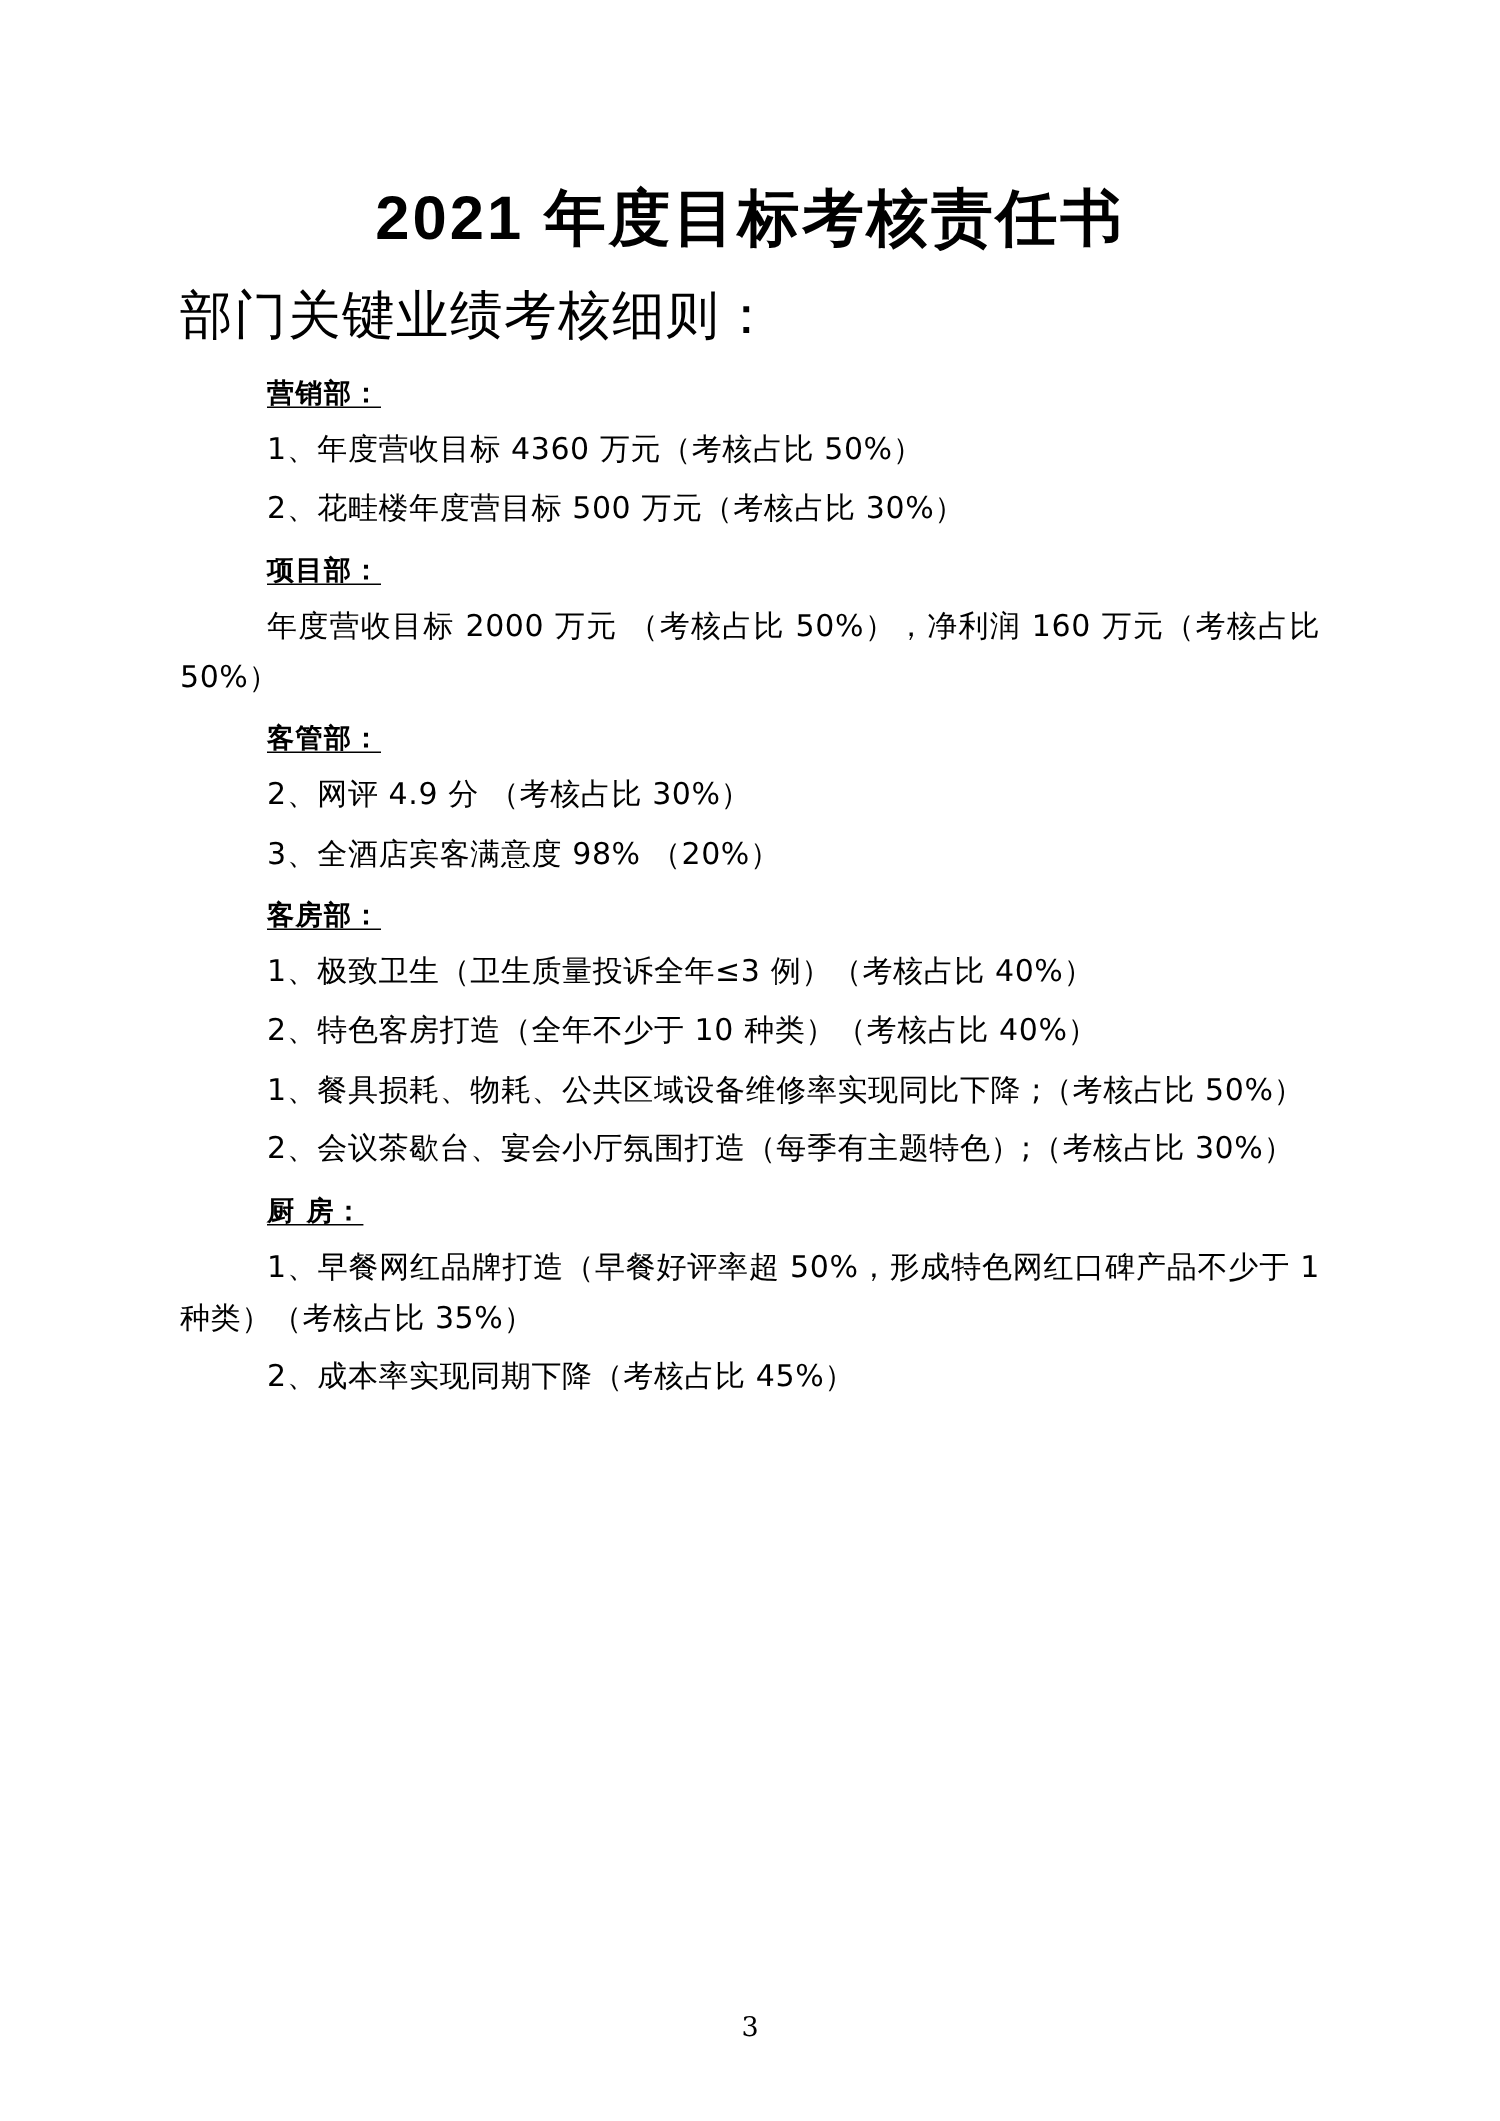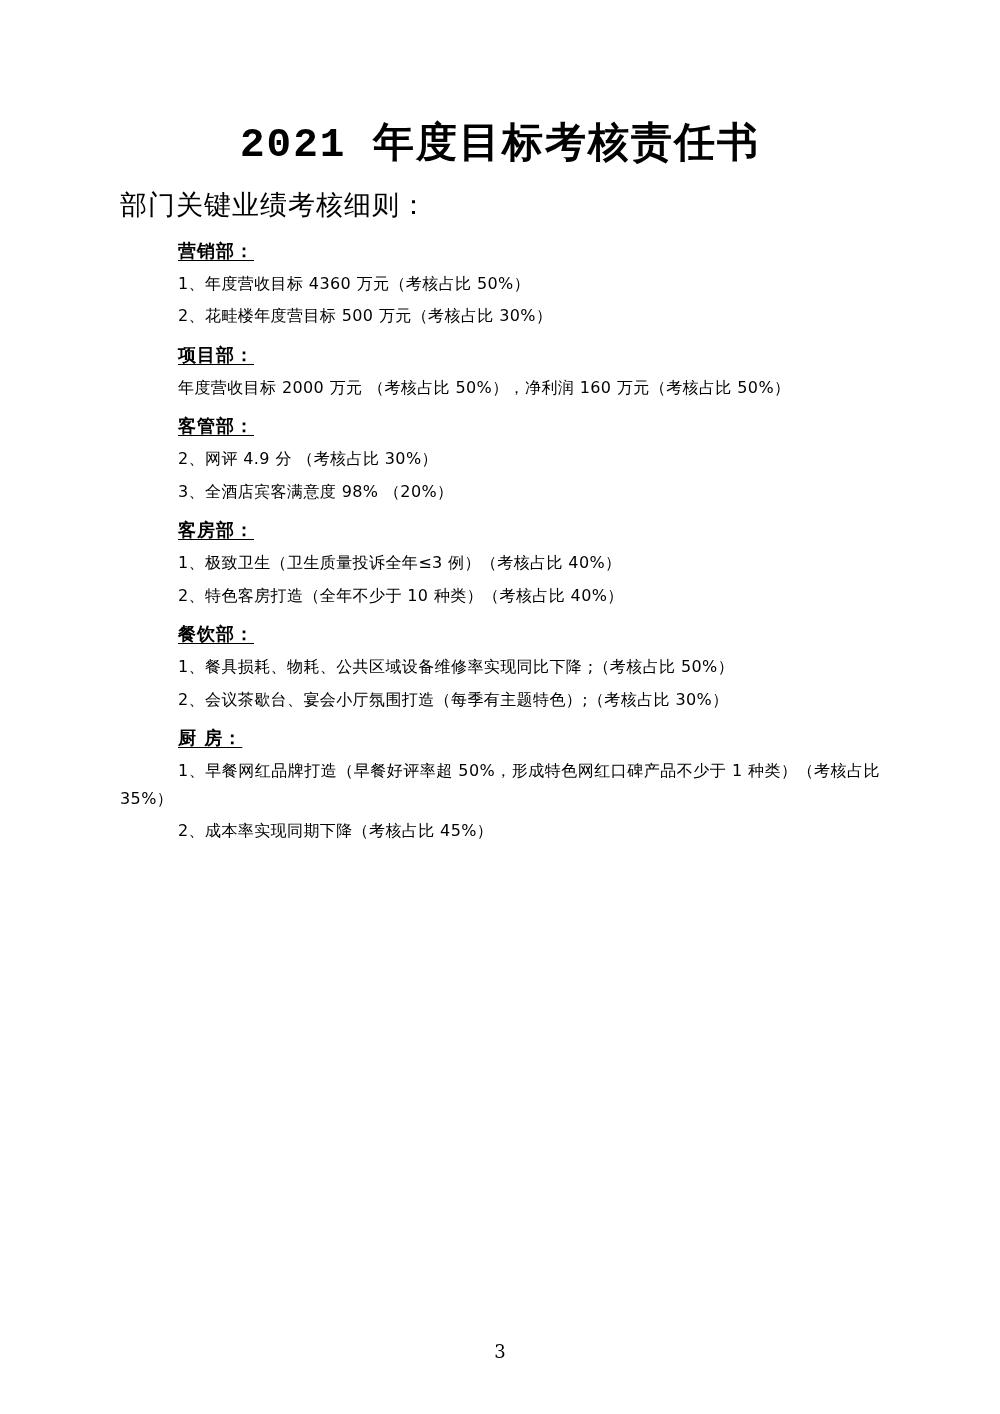--- a/index.html
+++ b/index.html
@@ -18,48 +18,48 @@
   .page {
     position: absolute;
     top: 0; left: 0;
     width: 1000px;
     height: 1414px;
     box-sizing: border-box;
     padding: 120px 120px 60px 120px;
   }
   .doc-title {
     text-align: center;
-    font-family: Liberation Mono, monospace;
+    font-family: Liberation Sans, sans-serif;
     font-size: 41px;
     font-weight: bold;
     letter-spacing: 2px;
     margin: 0 0 14px 0;
     line-height: 1.25;
   }
   .section-lead {
     font-family: "DejaVu Serif", "Liberation Serif", serif;
-    font-size: 27px;
+    font-size: 35px;
     margin: 0 0 10px 0;
     line-height: 1.5;
     letter-spacing: 1px;
   }
   .dept-head {
     font-size: 18px;
     font-weight: bold;
     margin: 11px 0 6px 0;
     padding-left: 58px;
     line-height: 1.5;
     letter-spacing: 1px;
   }
   .dept-head span.u {
     text-decoration: underline;
     text-underline-offset: 3px;
   }
   .item {
-    font-size: 16px;
+    font-size: 20px;
     line-height: 1.72;
     margin: 0 0 5px 0;
     text-indent: 58px;
     letter-spacing: 0.4px;
     text-align: justify;
   }
   .page-number {
     position: absolute;
     bottom: 52px;
     left: 0;
@@ -86,21 +86,20 @@
   <p class="item">年度营收目标 2000 万元 （考核占比 50%），净利润 160 万元（考核占比 50%）</p>
 
   <p class="dept-head"><span class="u">客管部：</span></p>
   <p class="item">2、网评 4.9 分 （考核占比 30%）</p>
   <p class="item">3、全酒店宾客满意度 98% （20%）</p>
 
   <p class="dept-head"><span class="u">客房部：</span></p>
   <p class="item">1、极致卫生（卫生质量投诉全年≤3 例）（考核占比 40%）</p>
   <p class="item">2、特色客房打造（全年不少于 10 种类）（考核占比 40%）</p>
 
-  <p class="dept-head"><span class="u">餐饮部：</span></p>
   <p class="item">1、餐具损耗、物耗、公共区域设备维修率实现同比下降 ;（考核占比 50%）</p>
   <p class="item">2、会议茶歇台、宴会小厅氛围打造（每季有主题特色）;（考核占比 30%）</p>
 
   <p class="dept-head"><span class="u">厨 房：</span></p>
   <p class="item">1、早餐网红品牌打造（早餐好评率超 50%，形成特色网红口碑产品不少于 1 种类）（考核占比 35%）</p>
   <p class="item">2、成本率实现同期下降（考核占比 45%）</p>
 
 </div>
 
 <div class="page-number">3</div>

